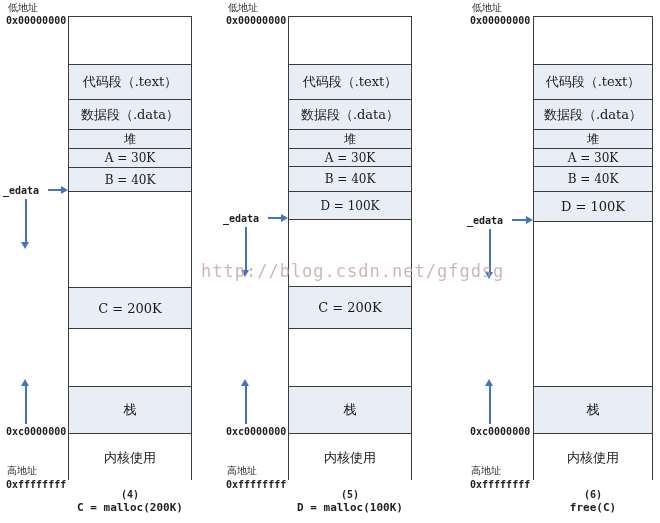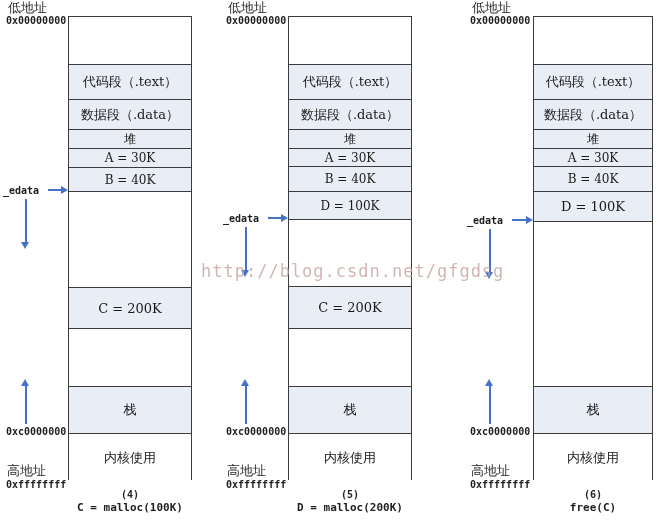--- a/index.html
+++ b/index.html
@@ -1,21 +1,21 @@
 <!DOCTYPE html>
 <html><head>
 <meta charset="utf-8">
 <style>
   html,body{margin:0;padding:0;background:#ffffff;}
   #canvas{
     position:relative;width:660px;height:523px;background:#ffffff;overflow:hidden;
     font-family:"DejaVu Serif","Liberation Serif",serif;
   }
   .abs{position:absolute;}
-  .cn{font-family:"DejaVu Serif","Liberation Serif",serif;color:#2b2b2b;font-size:13px;line-height:10px;white-space:nowrap;text-align:center;}
+  .cn{font-family:"DejaVu Serif","Liberation Serif",serif;color:#2b2b2b;font-size:10px;line-height:10px;white-space:nowrap;text-align:center;}
   .mono{font-family:"DejaVu Sans Mono","Liberation Mono",monospace;font-weight:bold;color:#1f1f1f;font-size:10px;line-height:11px;white-space:nowrap;letter-spacing:0px;}
   .memBox{box-sizing:border-box;background:#ffffff;}
   .seg{box-sizing:border-box;position:absolute;left:0;width:100%;display:flex;align-items:center;justify-content:center;
        font-size:12px;color:#1a1a1a;white-space:nowrap;}
   .seg.big{font-size:13px;align-items:center;}
   .capNum,.capCode{font-family:"DejaVu Sans Mono","Liberation Mono",monospace;font-weight:bold;color:#1f1f1f;text-align:center;white-space:nowrap;}
   .capNum{font-size:10px;}
   .capCode{font-size:11px;}
   #watermark{
     position:absolute;left:201px;top:261px;width:290px;
@@ -66,21 +66,21 @@
       <div class="hline" style="left: 48px; top: 189px; width: 14px; border-top-color: rgb(68, 115, 197); border-top-width: 2px;"></div>
       <div class="tri" style="left: 61px; top: 186px; border-top: 4px solid transparent; border-bottom: 4px solid transparent; border-left: 7px solid rgb(68, 115, 197);"></div>
       <div class="vline" style="left: 25px; top: 199px; height: 43px; border-left-color: rgb(68, 115, 197); border-left-width: 2px;"></div>
       <div class="tri" style="left: 21px; top: 242px; border-left: 4px solid transparent; border-right: 4px solid transparent; border-top: 7px solid rgb(68, 115, 197);"></div>
       <div class="vline" style="left: 25px; top: 386px; height: 38px; border-left-color: rgb(68, 115, 197); border-left-width: 2px;"></div>
       <div class="tri" style="left: 21px; top: 379px; border-left: 4px solid transparent; border-right: 4px solid transparent; border-bottom: 7px solid rgb(68, 115, 197);"></div>
       <div class="abs mono" style="left: 6px; top: 426px;">0xc0000000</div>
       <div class="abs cn" style="left: 7px; top: 466px;">高地址</div>
       <div class="abs mono" style="left: 6px; top: 479px;">0xffffffff</div>
       <div class="abs capNum" style="left: 68px; top: 489px; width: 124px;">(4)</div>
-      <div class="abs capCode" style="left: 56px; top: 501px; width: 148px;">C = malloc(100K)</div>
+      <div class="abs capCode" style="left: 56px; top: 501px; width: 148px;">C = malloc(200K)</div>
       <div class="abs cn" style="left: 228px; top: 3px;">低地址</div>
       <div class="abs mono" style="left: 226px; top: 15px;">0x00000000</div>
       <div class="abs memBox" style="left: 288px; top: 16px; width: 124px; height: 464px; border: 1px solid rgb(59, 59, 59);"></div>
       <div class="seg big" style="left: 289px; top: 17px; width: 122px; height: 47px; background: rgb(255, 255, 255); border-top: none;"></div>
       <div class="seg big" style="left: 289px; top: 64px; width: 122px; height: 35px; background: rgb(233, 238, 246); border-top: 1px solid rgb(59, 59, 59);">
         <span>代码段（.text）</span>
       </div>
       <div class="seg big" style="left: 289px; top: 99px; width: 122px; height: 30px; background: rgb(233, 238, 246); border-top: 1px solid rgb(59, 59, 59);">
         <span>数据段（.data）</span>
       </div>
@@ -111,21 +111,21 @@
       <div class="hline" style="left: 268px; top: 217px; width: 14px; border-top-color: rgb(68, 115, 197); border-top-width: 2px;"></div>
       <div class="tri" style="left: 281px; top: 214px; border-top: 4px solid transparent; border-bottom: 4px solid transparent; border-left: 7px solid rgb(68, 115, 197);"></div>
       <div class="vline" style="left: 245px; top: 227px; height: 43px; border-left-color: rgb(68, 115, 197); border-left-width: 2px;"></div>
       <div class="tri" style="left: 241px; top: 270px; border-left: 4px solid transparent; border-right: 4px solid transparent; border-top: 7px solid rgb(68, 115, 197);"></div>
       <div class="vline" style="left: 245px; top: 386px; height: 38px; border-left-color: rgb(68, 115, 197); border-left-width: 2px;"></div>
       <div class="tri" style="left: 241px; top: 379px; border-left: 4px solid transparent; border-right: 4px solid transparent; border-bottom: 7px solid rgb(68, 115, 197);"></div>
       <div class="abs mono" style="left: 226px; top: 426px;">0xc0000000</div>
       <div class="abs cn" style="left: 227px; top: 466px;">高地址</div>
       <div class="abs mono" style="left: 226px; top: 479px;">0xffffffff</div>
       <div class="abs capNum" style="left: 288px; top: 489px; width: 124px;">(5)</div>
-      <div class="abs capCode" style="left: 276px; top: 501px; width: 148px;">D = malloc(200K)</div>
+      <div class="abs capCode" style="left: 276px; top: 501px; width: 148px;">D = malloc(100K)</div>
       <div class="abs cn" style="left: 472px; top: 3px;">低地址</div>
       <div class="abs mono" style="left: 470px; top: 15px;">0x00000000</div>
       <div class="abs memBox" style="left: 533px; top: 16px; width: 120px; height: 464px; border: 1px solid rgb(59, 59, 59);"></div>
       <div class="seg big" style="left: 534px; top: 17px; width: 118px; height: 47px; background: rgb(255, 255, 255); border-top: none;"></div>
       <div class="seg big" style="left: 534px; top: 64px; width: 118px; height: 35px; background: rgb(233, 238, 246); border-top: 1px solid rgb(59, 59, 59);">
         <span>代码段（.text）</span>
       </div>
       <div class="seg big" style="left: 534px; top: 99px; width: 118px; height: 30px; background: rgb(233, 238, 246); border-top: 1px solid rgb(59, 59, 59);">
         <span>数据段（.data）</span>
       </div>

